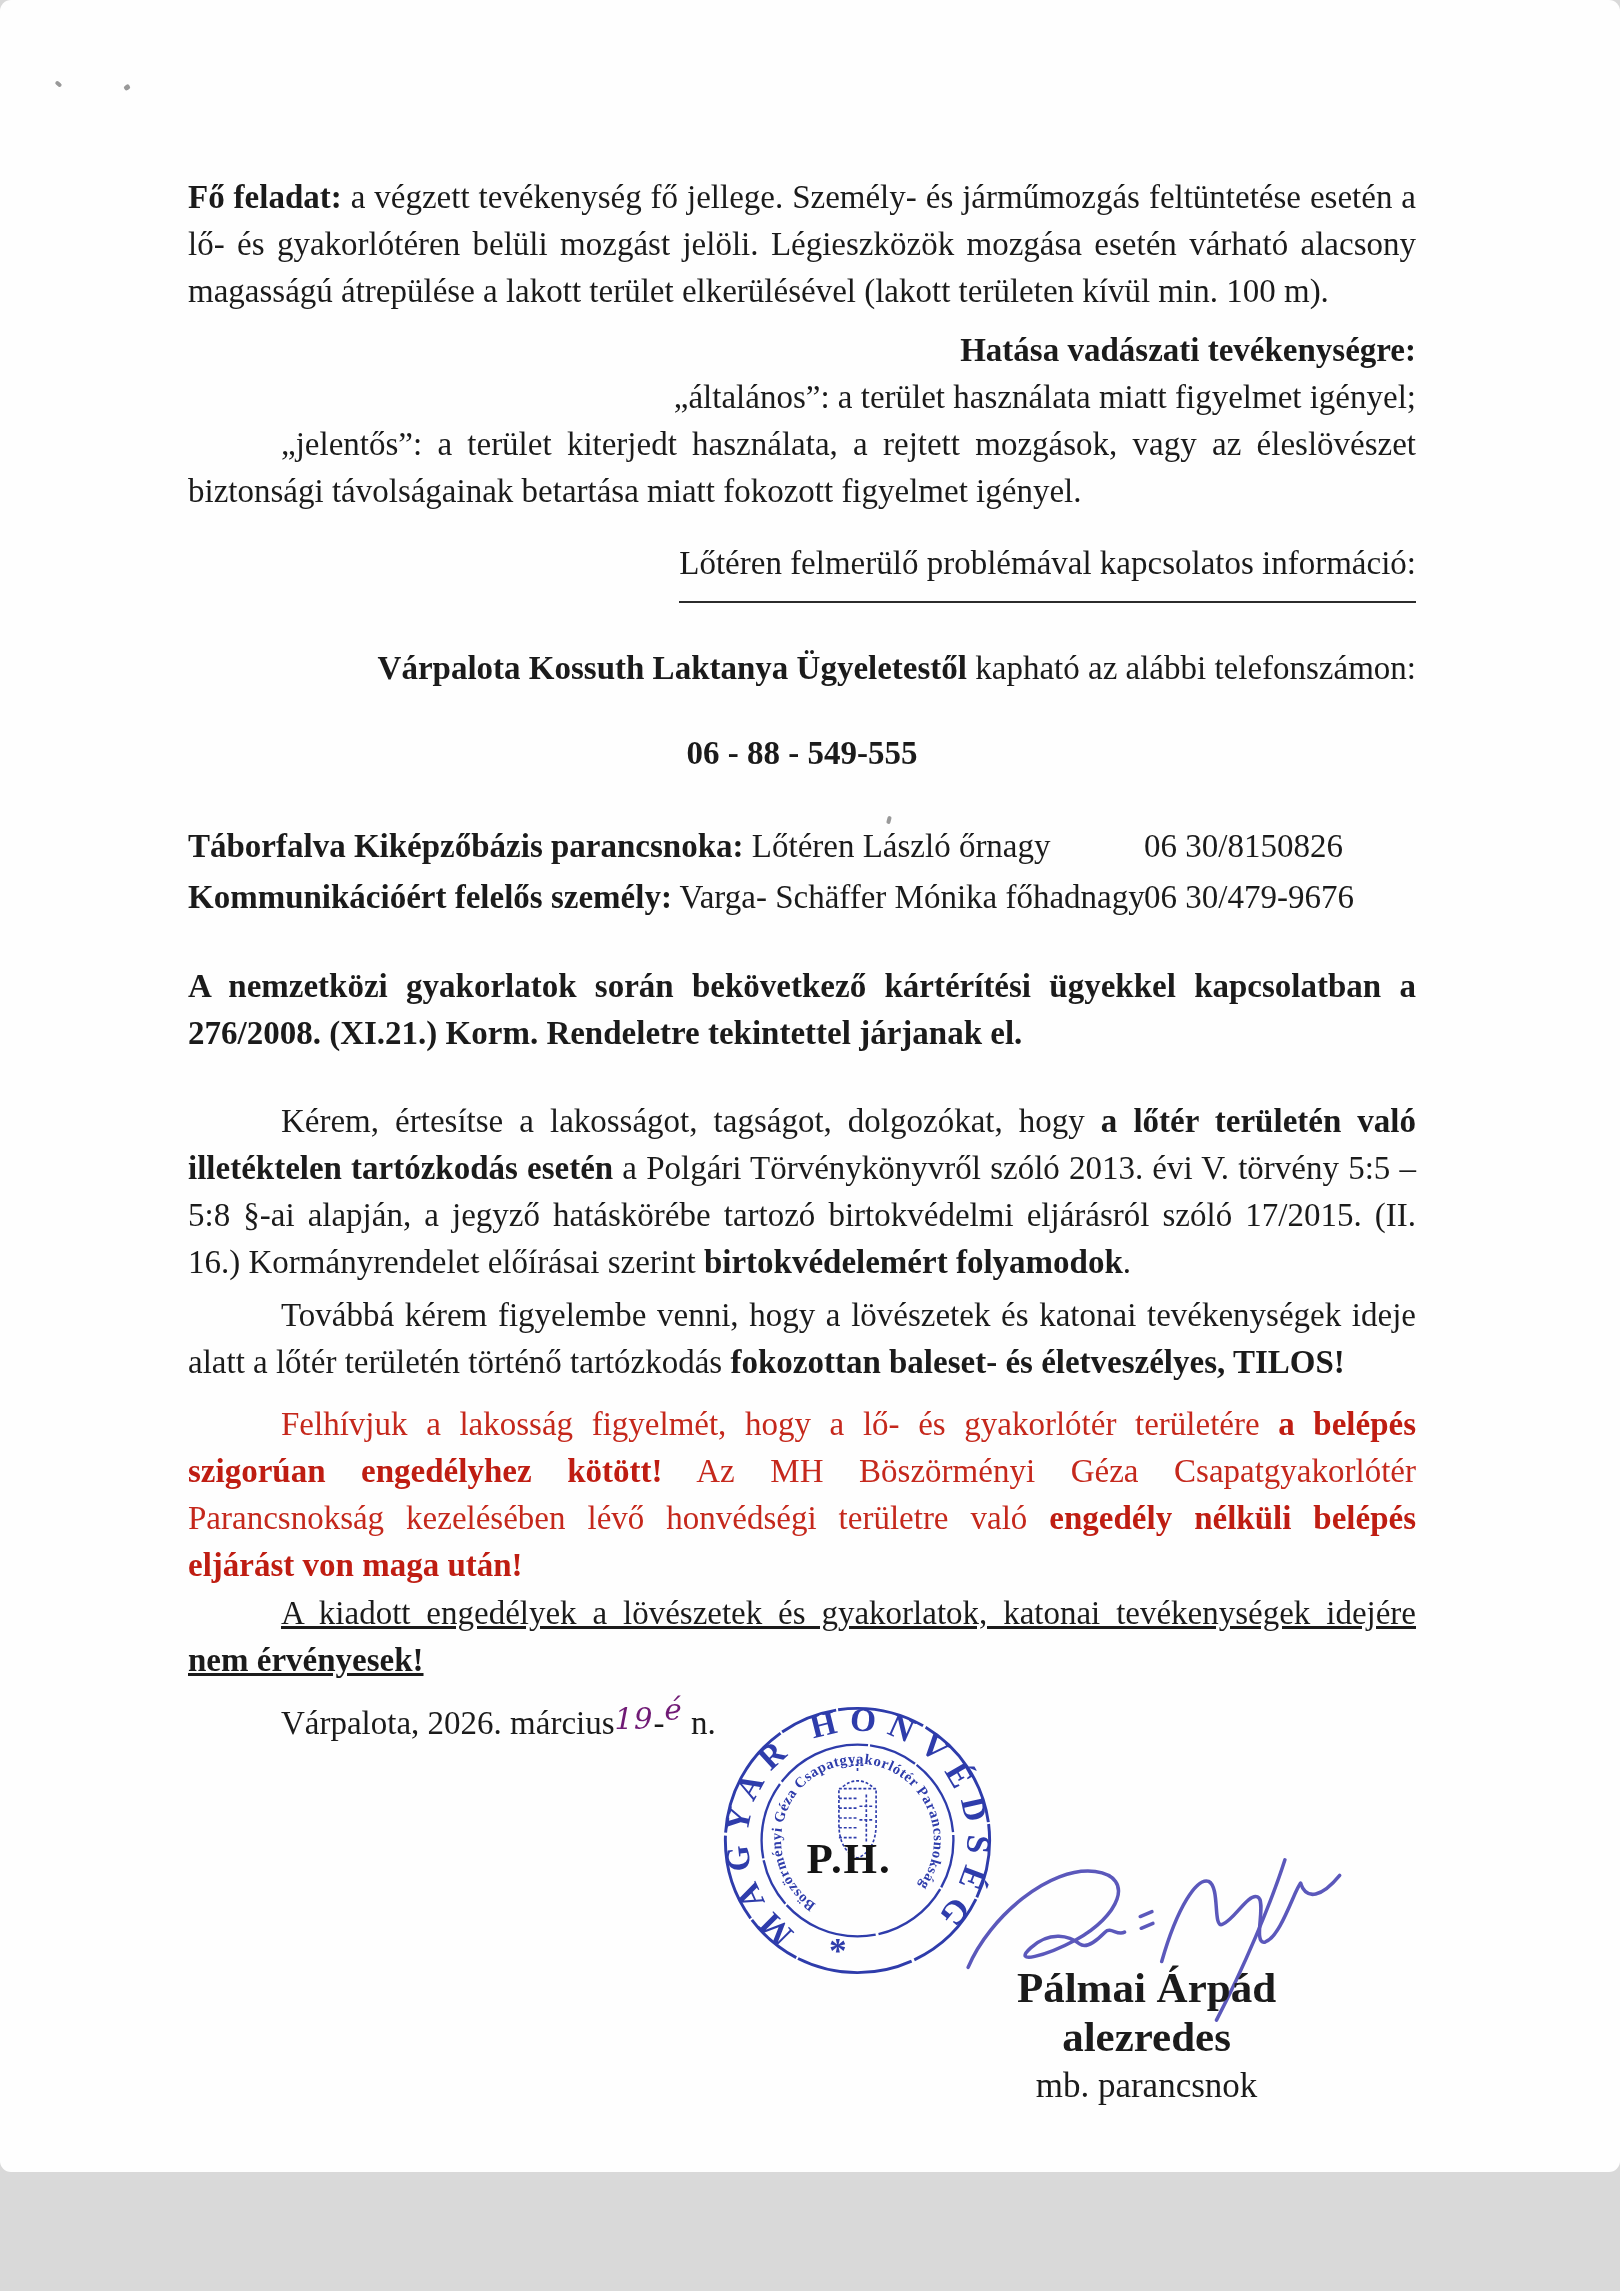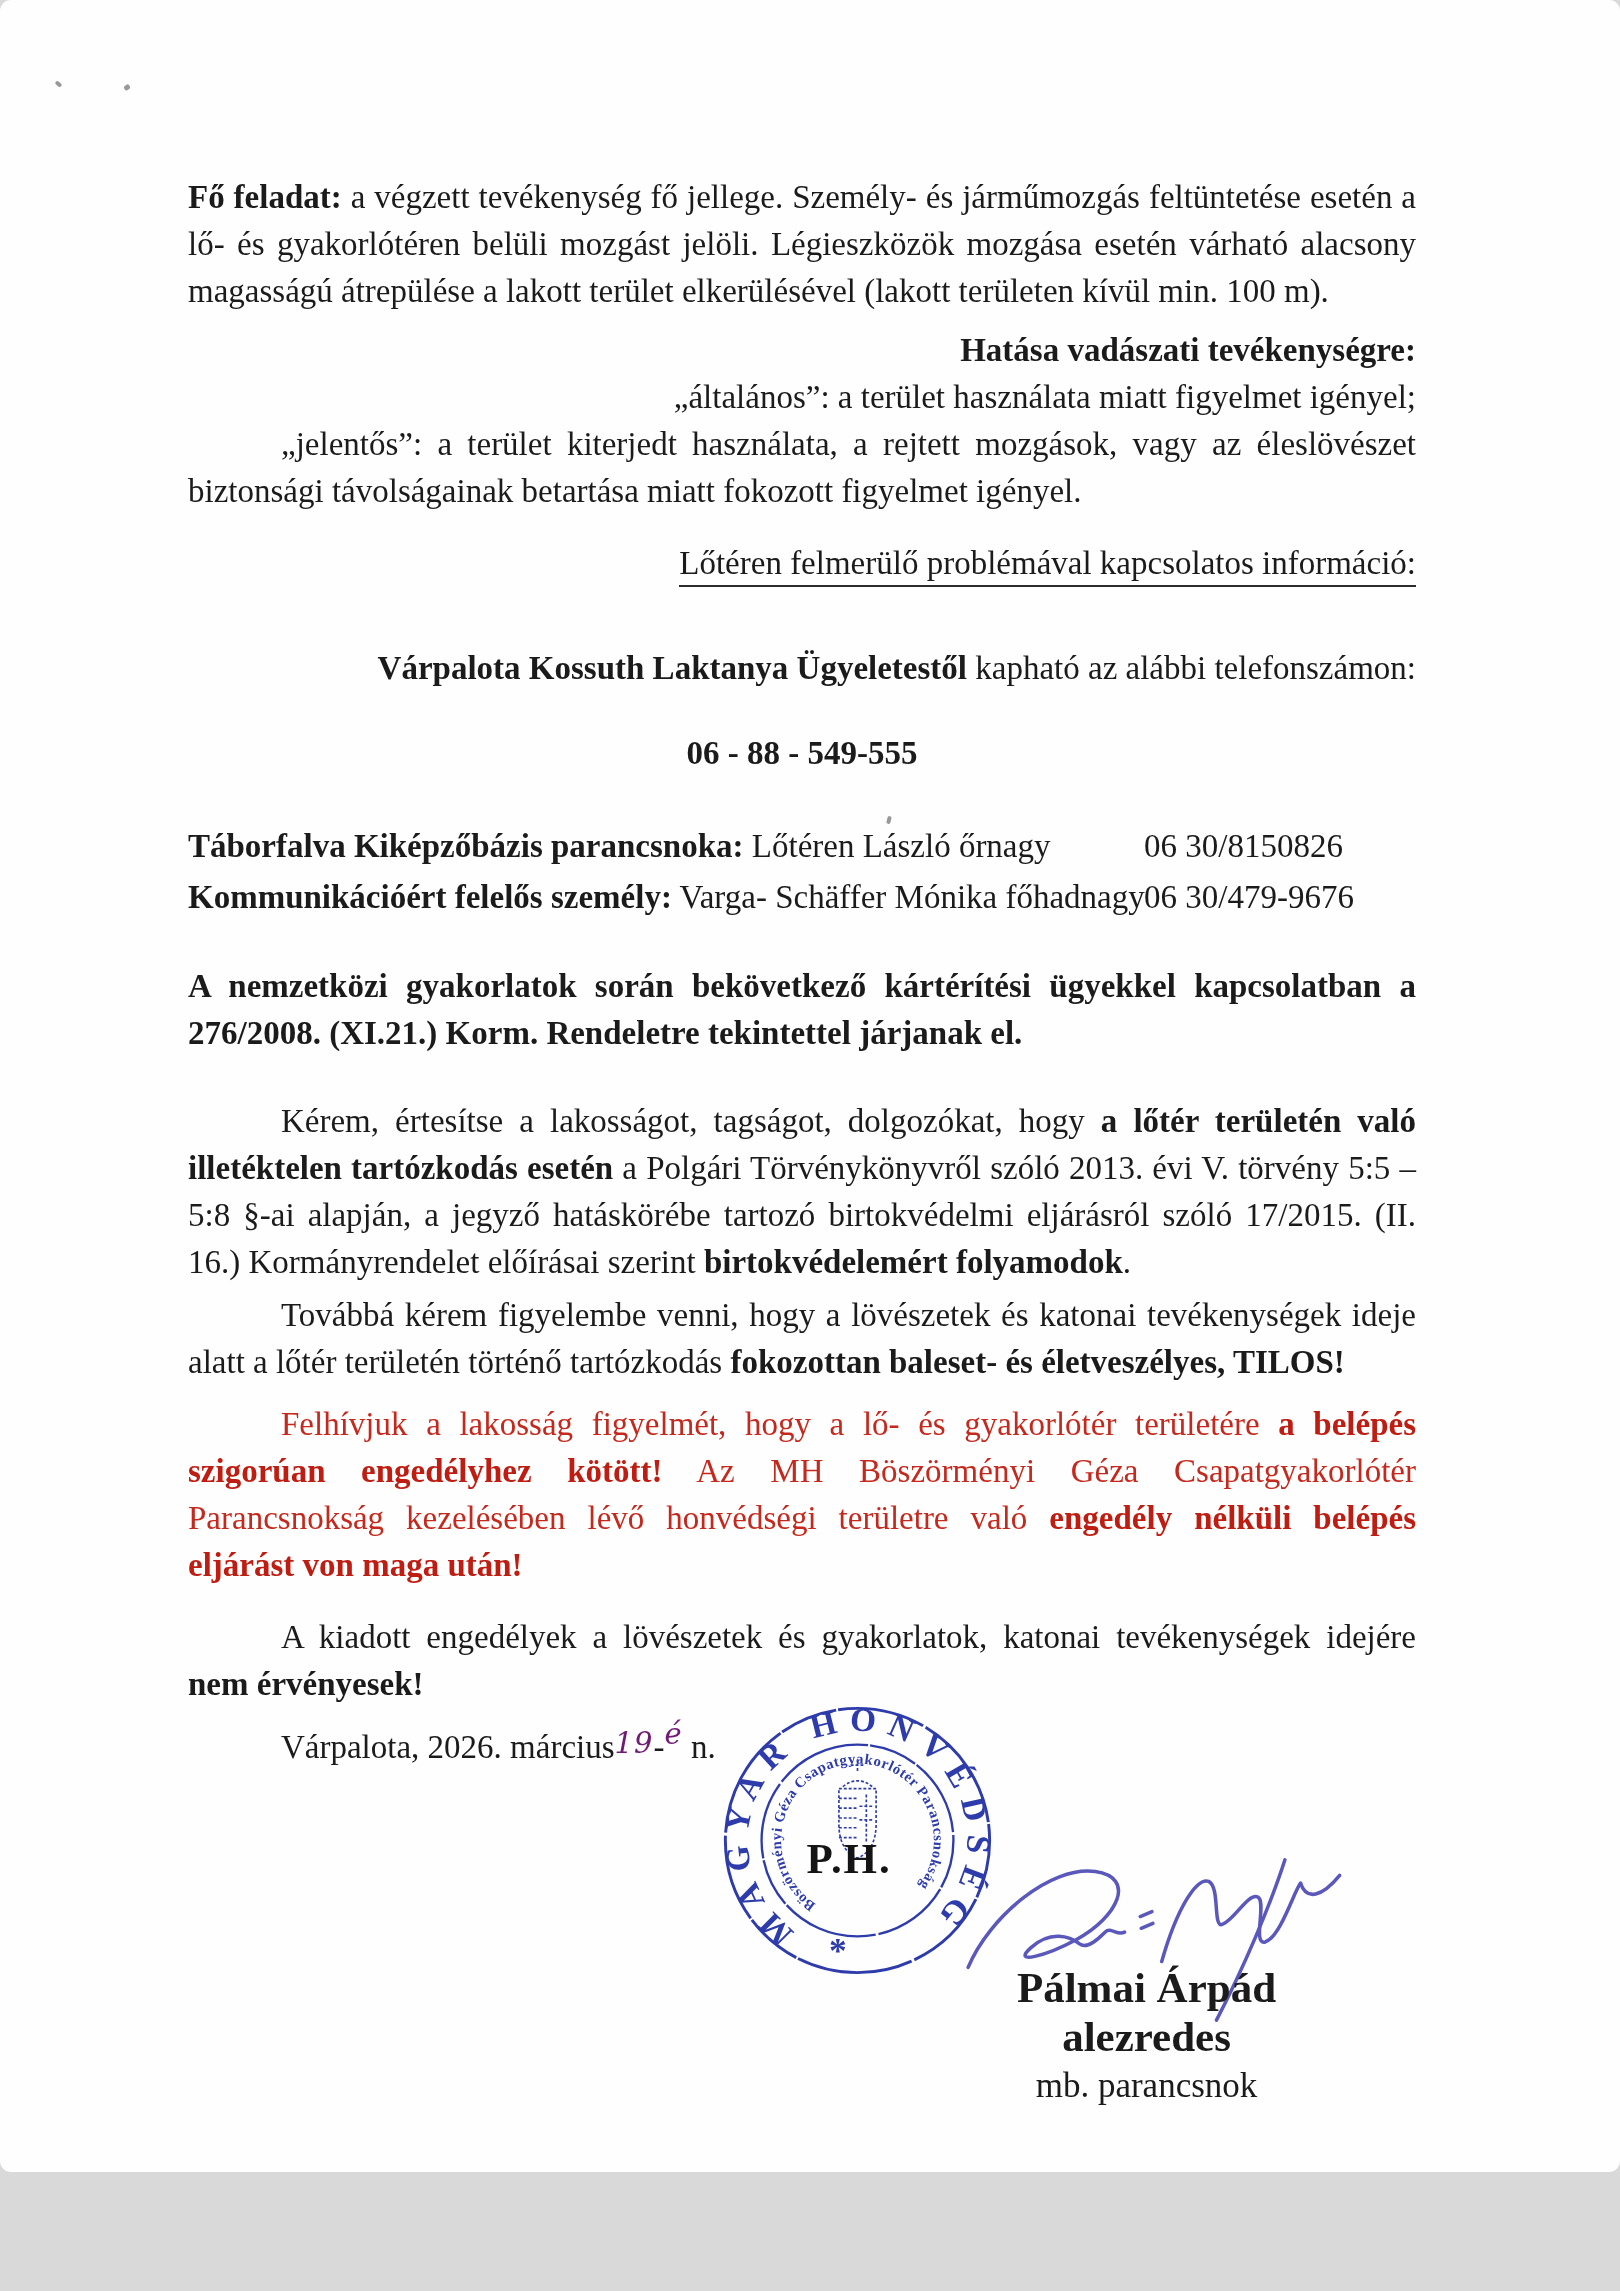--- a/index.html
+++ b/index.html
@@ -18,21 +18,21 @@
     font-size:33px;line-height:47px;
   }
   p{margin:0;text-align:justify;}
   .b{font-weight:bold;}
   .indent{text-indent:93px;}
   .ml{margin-left:93px;}
   .red{color:#c5281c;}
   .red .b{color:#bf1d12;}
   .center{text-align:center;}
   .noj{text-align:right;}
-  .uline{border-bottom:2.9px solid #2b2b2b;padding-bottom:4px;}
+  .uline{border-bottom:2.9px solid #2b2b2b;padding-bottom:20px;}
   .contact{position:relative;line-height:51px;text-align:left;white-space:nowrap;}
   .contact .phone{position:absolute;left:956px;top:0;}
   .dateline{text-align:left;}
   .hand{
     color:#701a75;
     font-family:"DejaVu Serif", serif;
     font-style:italic;
     font-size:29px;
     letter-spacing:1px;
     position:relative;top:-4.9px;
@@ -83,21 +83,21 @@
     </div>
 
     <p class="b" style="margin-top:40px;">A nemzetközi gyakorlatok során bekövetkező kártérítési ügyekkel kapcsolatban a 276/2008. (XI.21.) Korm. Rendeletre tekintettel járjanak el.</p>
 
     <p class="indent" style="margin-top:41px;"><span>Kérem, értesítse a lakosságot, tagságot, dolgozókat, hogy </span><span class="b">a lőtér területén való illetéktelen tartózkodás esetén</span><span> a Polgári Törvénykönyvről szóló 2013. évi V. törvény 5:5 – 5:8 §-ai alapján, a jegyző hatáskörébe tartozó birtokvédelmi eljárásról szóló 17/2015. (II. 16.) Kormányrendelet előírásai szerint </span><span class="b">birtokvédelemért folyamodok</span><span>.</span></p>
 
     <p class="indent" style="margin-top:5.9px;"><span>Továbbá kérem figyelembe venni, hogy a lövészetek és katonai tevékenységek ideje alatt a lőtér területén történő tartózkodás </span><span class="b">fokozottan baleset- és életveszélyes, TILOS!</span></p>
 
     <p class="indent red" style="margin-top:15px;"><span>Felhívjuk a lakosság figyelmét, hogy a lő- és gyakorlótér területére </span><span class="b">a belépés szigorúan engedélyhez kötött!</span><span> Az MH Böszörményi Géza Csapatgyakorlótér Parancsnokság kezelésében lévő honvédségi területre való </span><span class="b">engedély nélküli belépés eljárást von maga után!</span></p>
 
-    <p class="indent" style="margin-top:25px;"><span>A kiadott engedélyek a lövészetek és gyakorlatok, katonai tevékenységek idejére </span><span class="b">nem érvényesek!</span></p>
+    <p class="indent" style="margin-top:1px;text-decoration:underline;"><span>A kiadott engedélyek a lövészetek és gyakorlatok, katonai tevékenységek idejére </span><span class="b">nem érvényesek!</span></p>
 
     <p class="dateline ml" style="margin-top:15.7px;"><span>Várpalota, 2026. március</span><span class="hand">19</span><span>-</span><span class="hand up">é</span><span>&nbsp;</span><span>n.</span></p>
 
   </div>
 
   <svg class="stamp" width="323" height="323" viewBox="0 0 330 330">
     <circle cx="165" cy="165" r="135" fill="none" stroke="#2e3cab" stroke-width="3" stroke-dasharray="60 2 90 3 120 2"></circle>
     <circle cx="165" cy="165" r="98" fill="none" stroke="#2e3cab" stroke-width="2.4" stroke-dasharray="50 2 80 3 100 2"></circle>
     <defs>
       <path id="outerArc" d="M 109 262 A 112 112 0 1 1 221 262" fill="none"></path>

